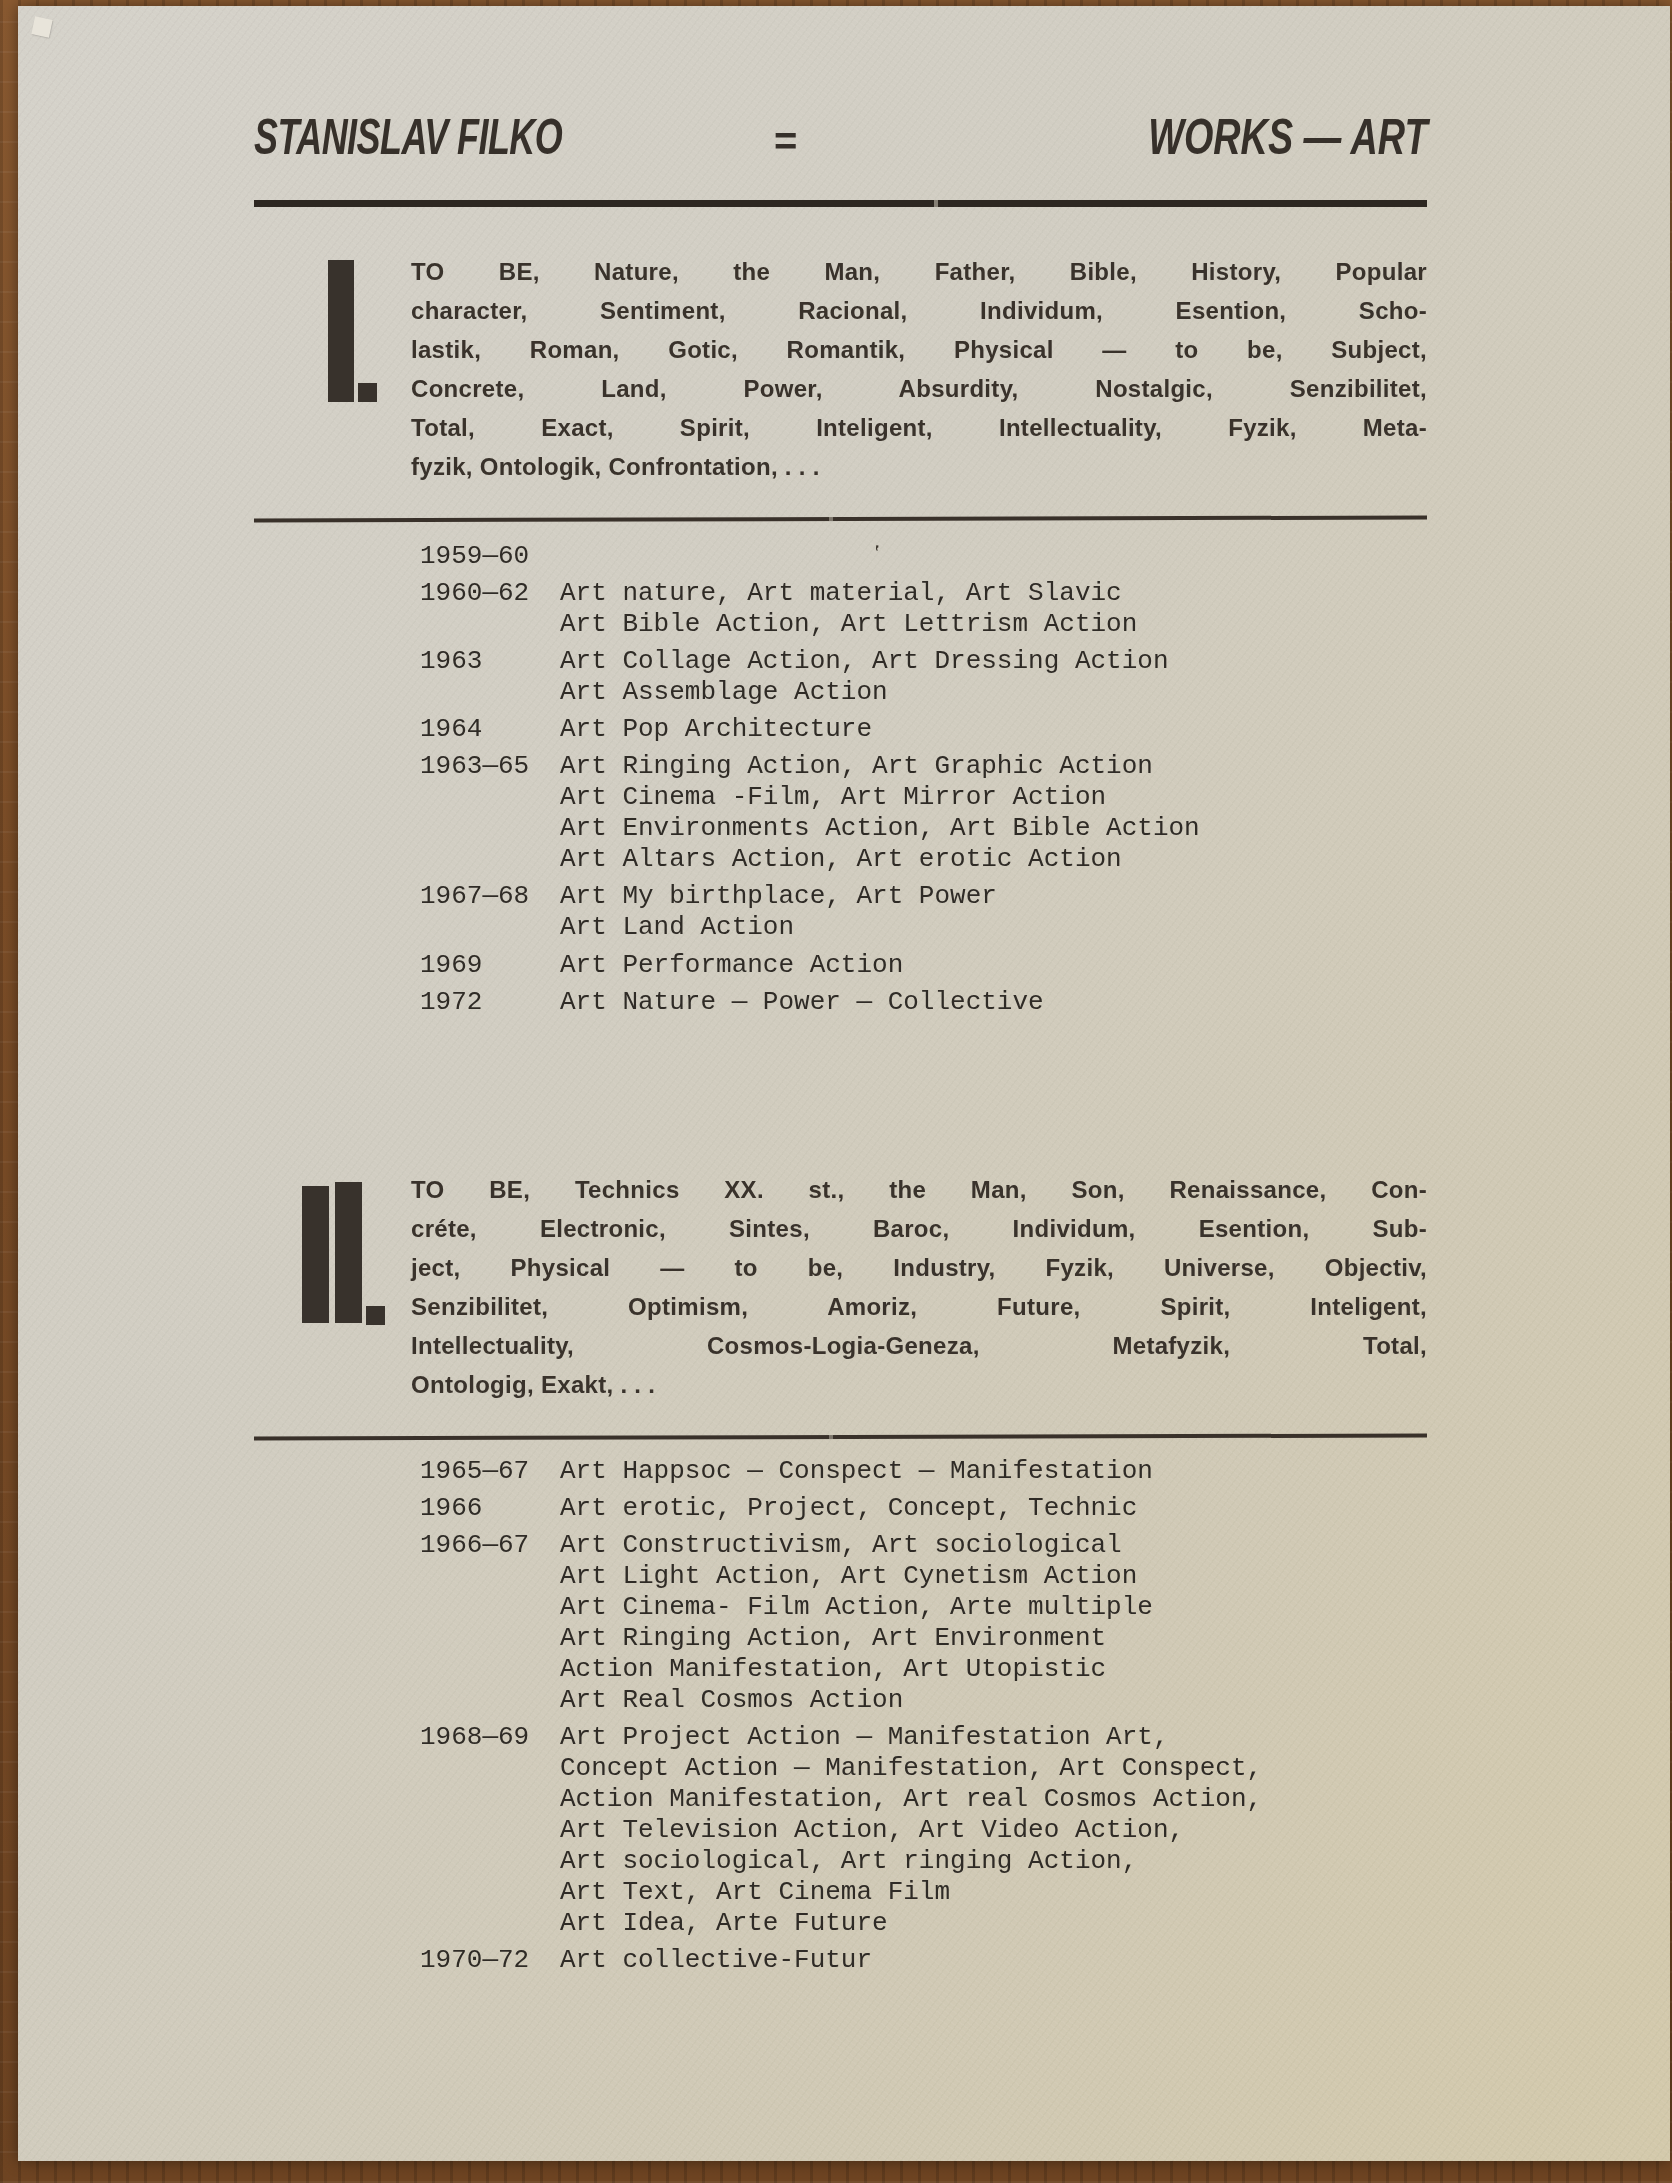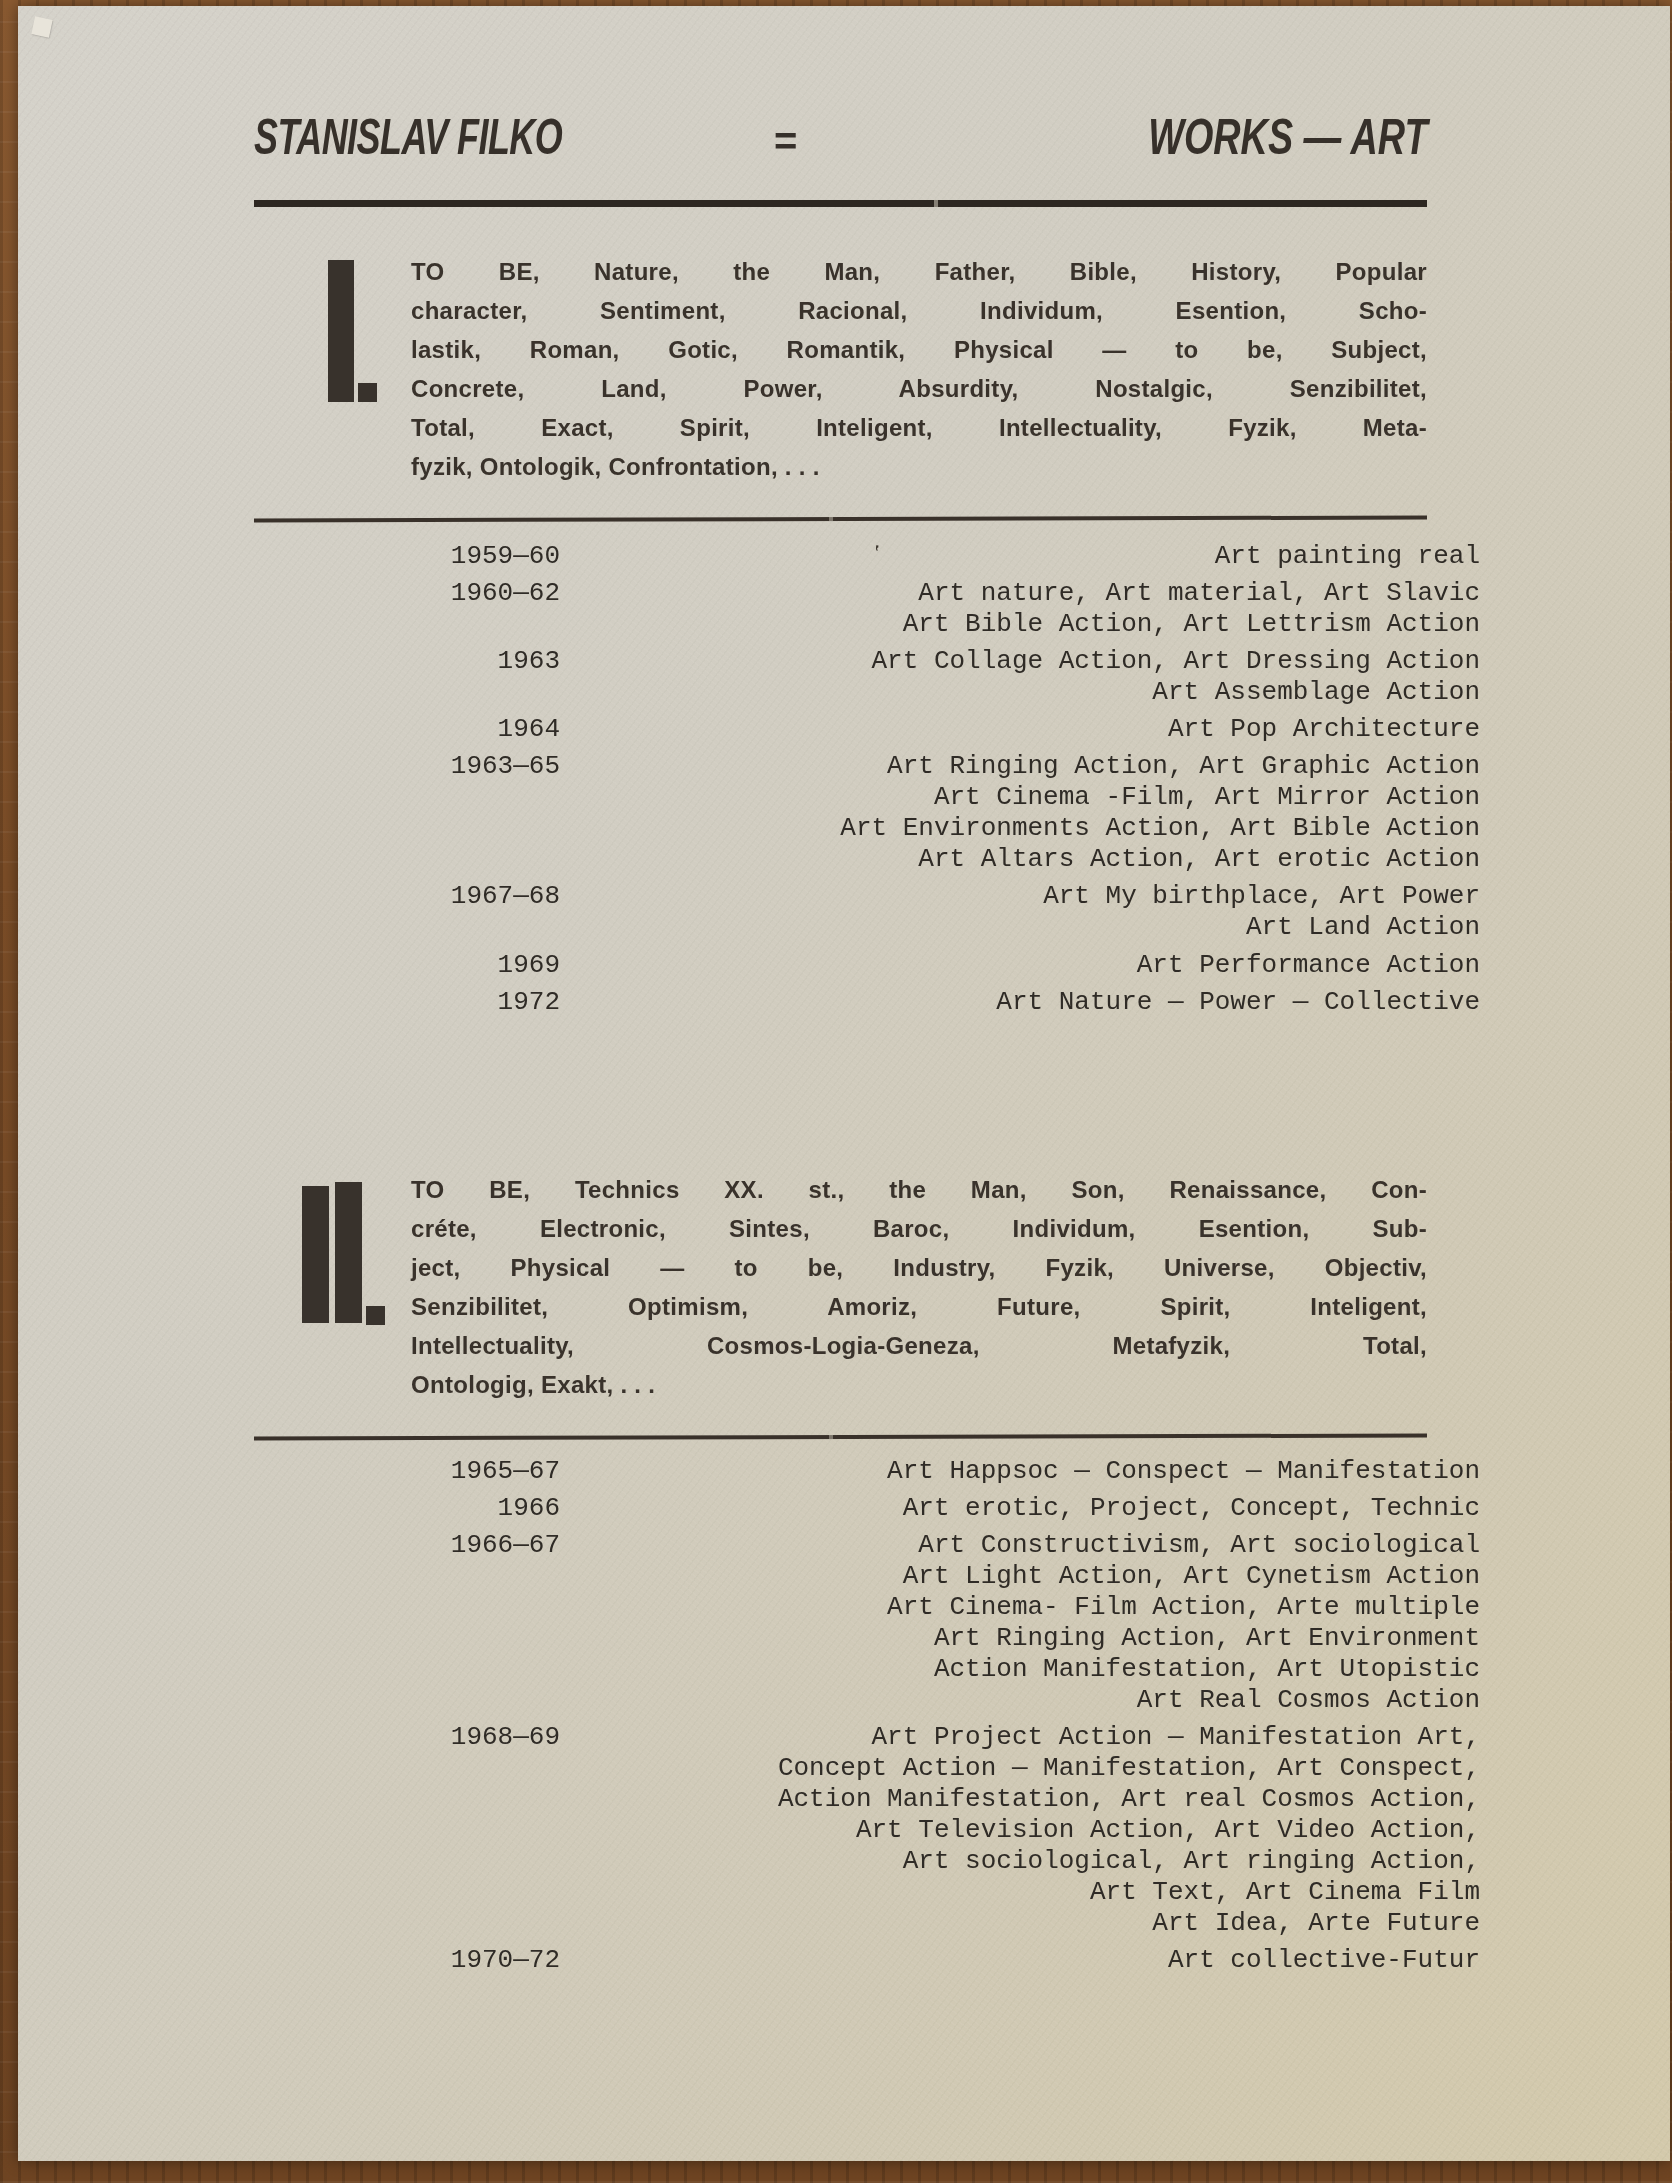--- a/index.html
+++ b/index.html
@@ -73,21 +73,21 @@
   }
   .statement-1{top:246px;}
   .statement-2{top:1164px;}
   .stmt-line{text-align:justify;text-align-last:justify;white-space:normal;}
   .stmt-line.last{text-align-last:left;}
 
   
   .entries{
     position:absolute;left:402px;width:1060px;
     font-family:"Liberation Mono",monospace;
-    font-size:26px;line-height:31px;color:#2f2b26;text-align:right;
+    font-size:26px;line-height:31px;color:#2f2b26;
   }
   .entries-1{top:535px;}
   .entries-2{top:1450px;}
   .entry-row{display:flex;margin-bottom:6.2px;}
   .entry-years{width:140px;flex:0 0 140px;}
   .entry-works{flex:1;}
   .work-line{white-space:pre;}
 
   .stray{position:absolute;left:851px;top:537px;font-size:23px;color:#3a342c;
     font-family:"Liberation Mono",monospace;transform:rotate(8deg);}
@@ -114,23 +114,20 @@
         <div class="stmt-line">character, Sentiment, Racional, Individum, Esention, Scho-</div>
         <div class="stmt-line">lastik, Roman, Gotic, Romantik, Physical — to be, Subject,</div>
         <div class="stmt-line">Concrete, Land, Power, Absurdity, Nostalgic, Senzibilitet,</div>
         <div class="stmt-line">Total, Exact, Spirit, Inteligent, Intellectuality, Fyzik, Meta-</div>
         <div class="stmt-line last">fyzik, Ontologik, Confrontation, . . .</div>
       </div>
     <div class="rule rule-mid rule-mid-1"></div>
     <div class="entries entries-1">
         <div class="entry-row">
           <div class="entry-years">1959—60</div>
-          <div class="entry-works">
-            <div class="work-line">Art painting real</div>
-          </div>
         </div>
         <div class="entry-row">
           <div class="entry-years">1960—62</div>
           <div class="entry-works">
             <div class="work-line">Art nature, Art material, Art Slavic</div>
             <div class="work-line">Art Bible Action, Art Lettrism Action</div>
           </div>
         </div>
         <div class="entry-row">
           <div class="entry-years">1963</div>

